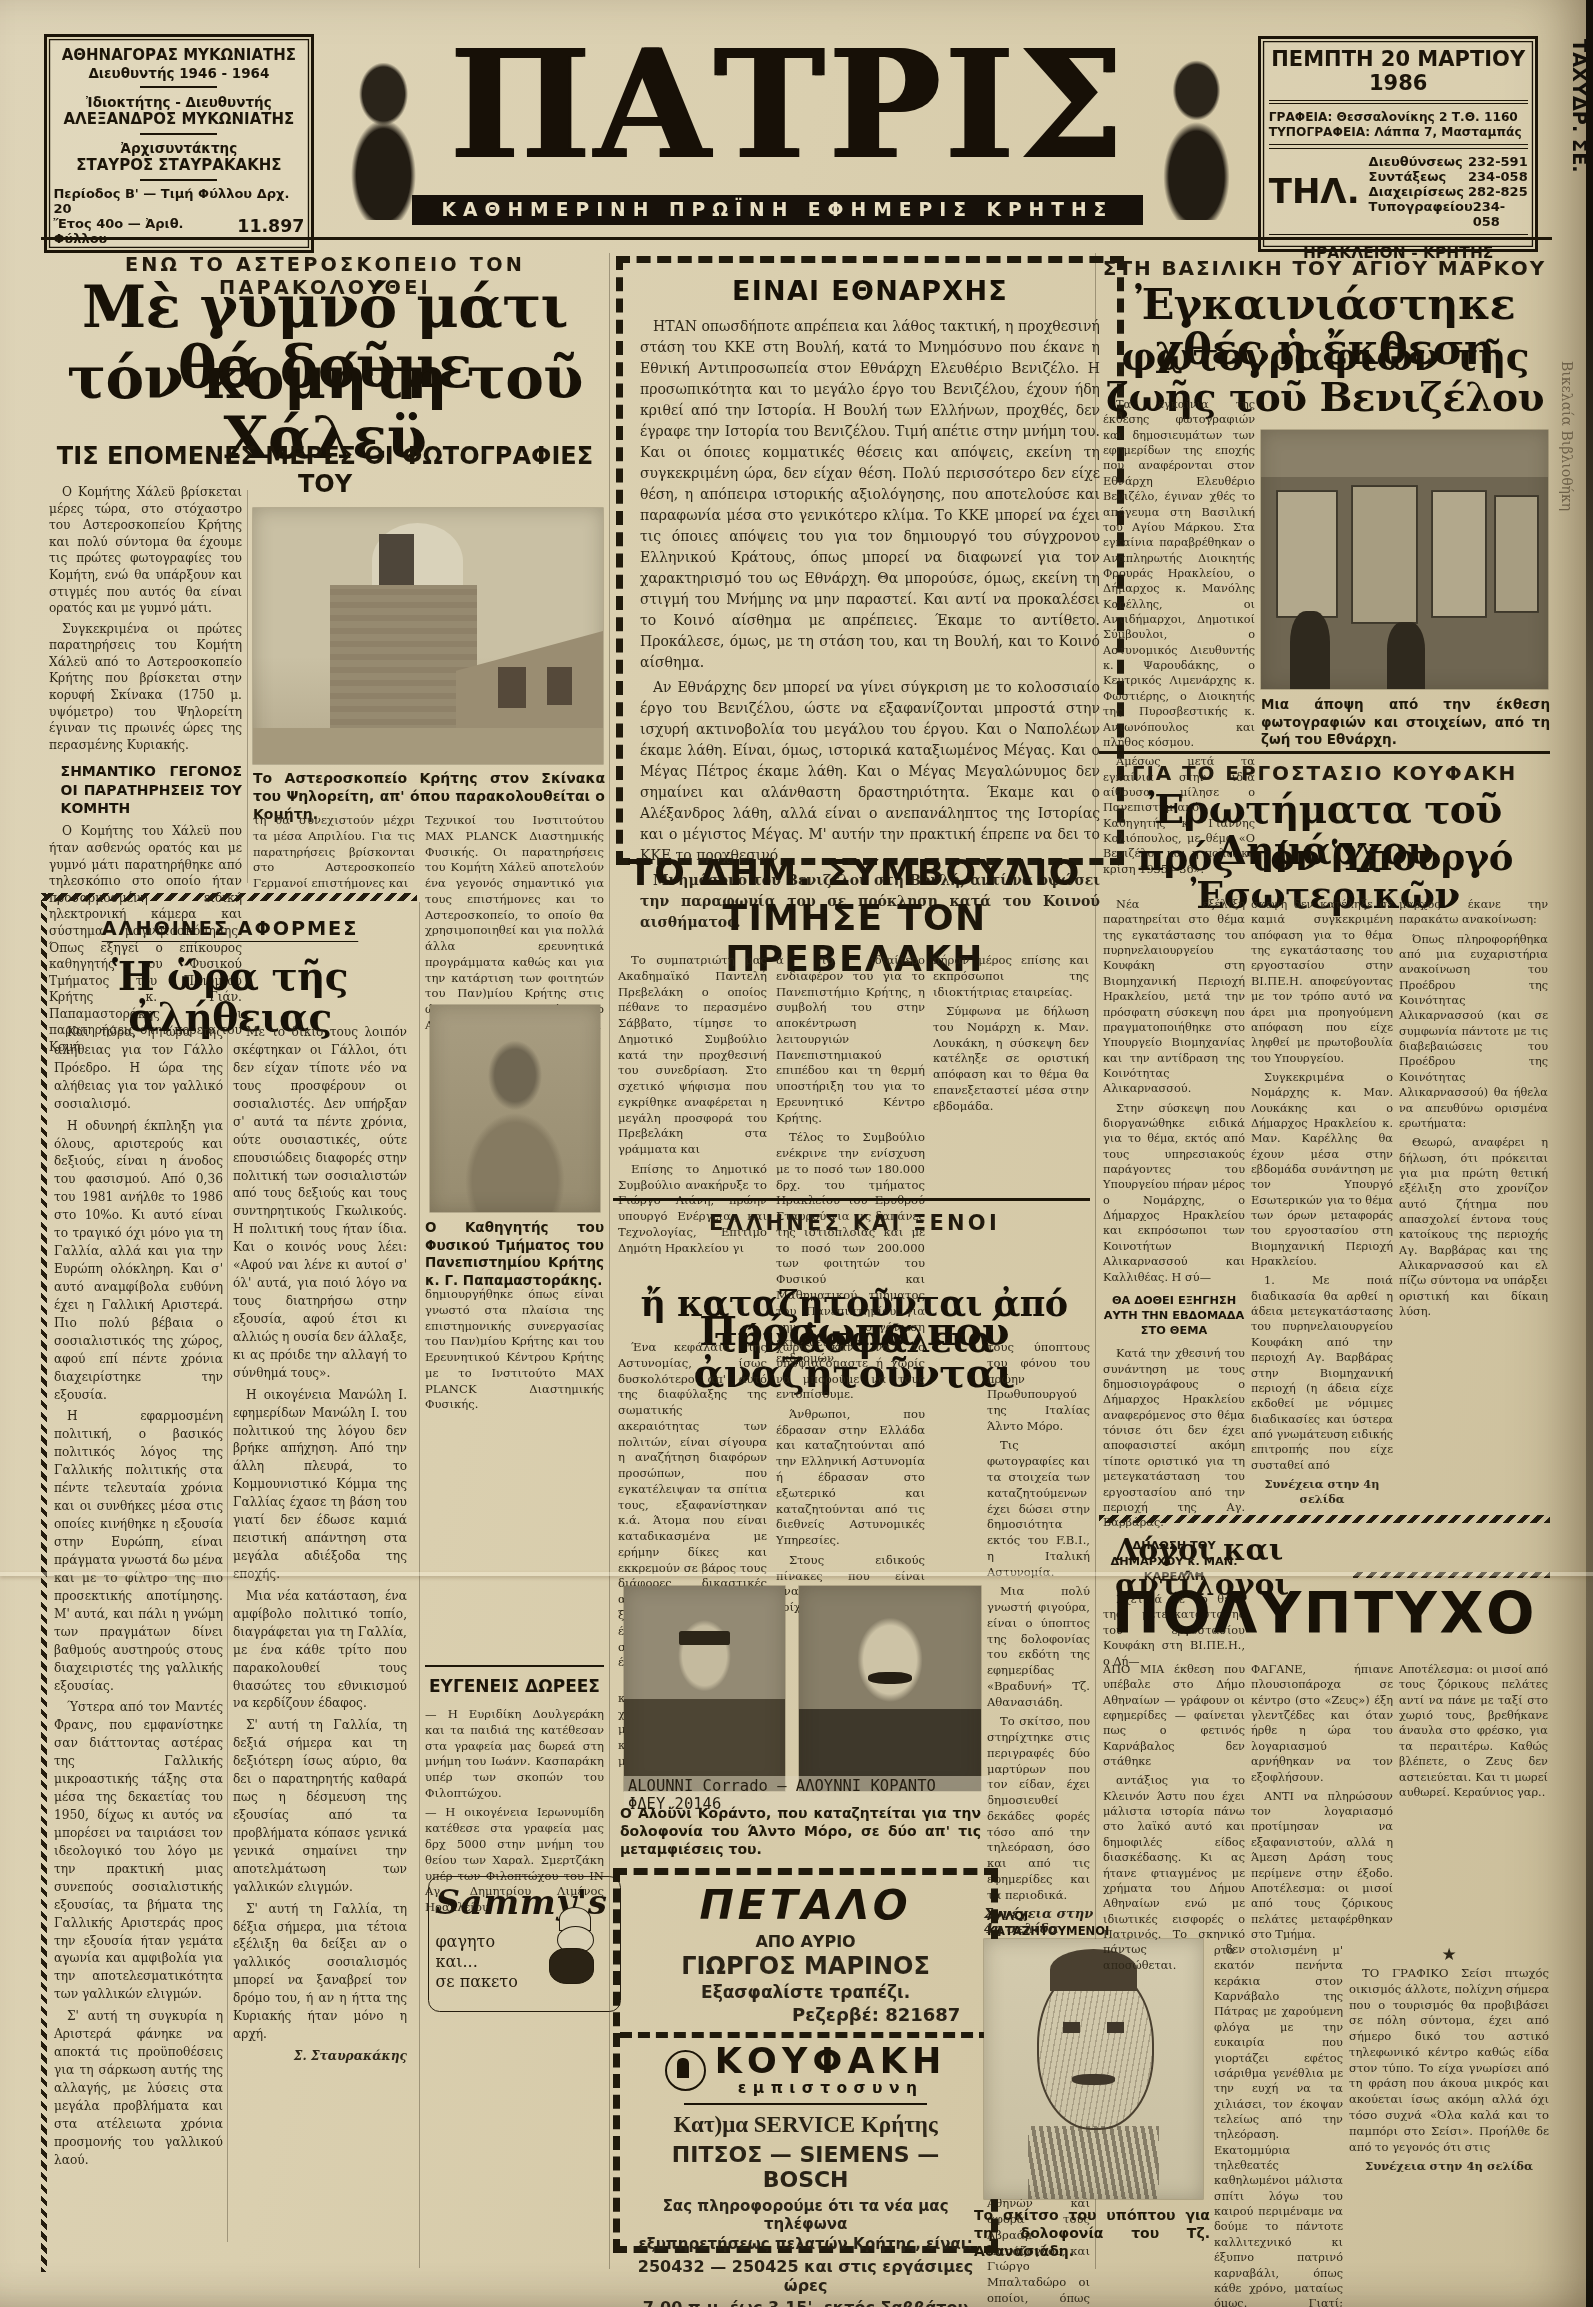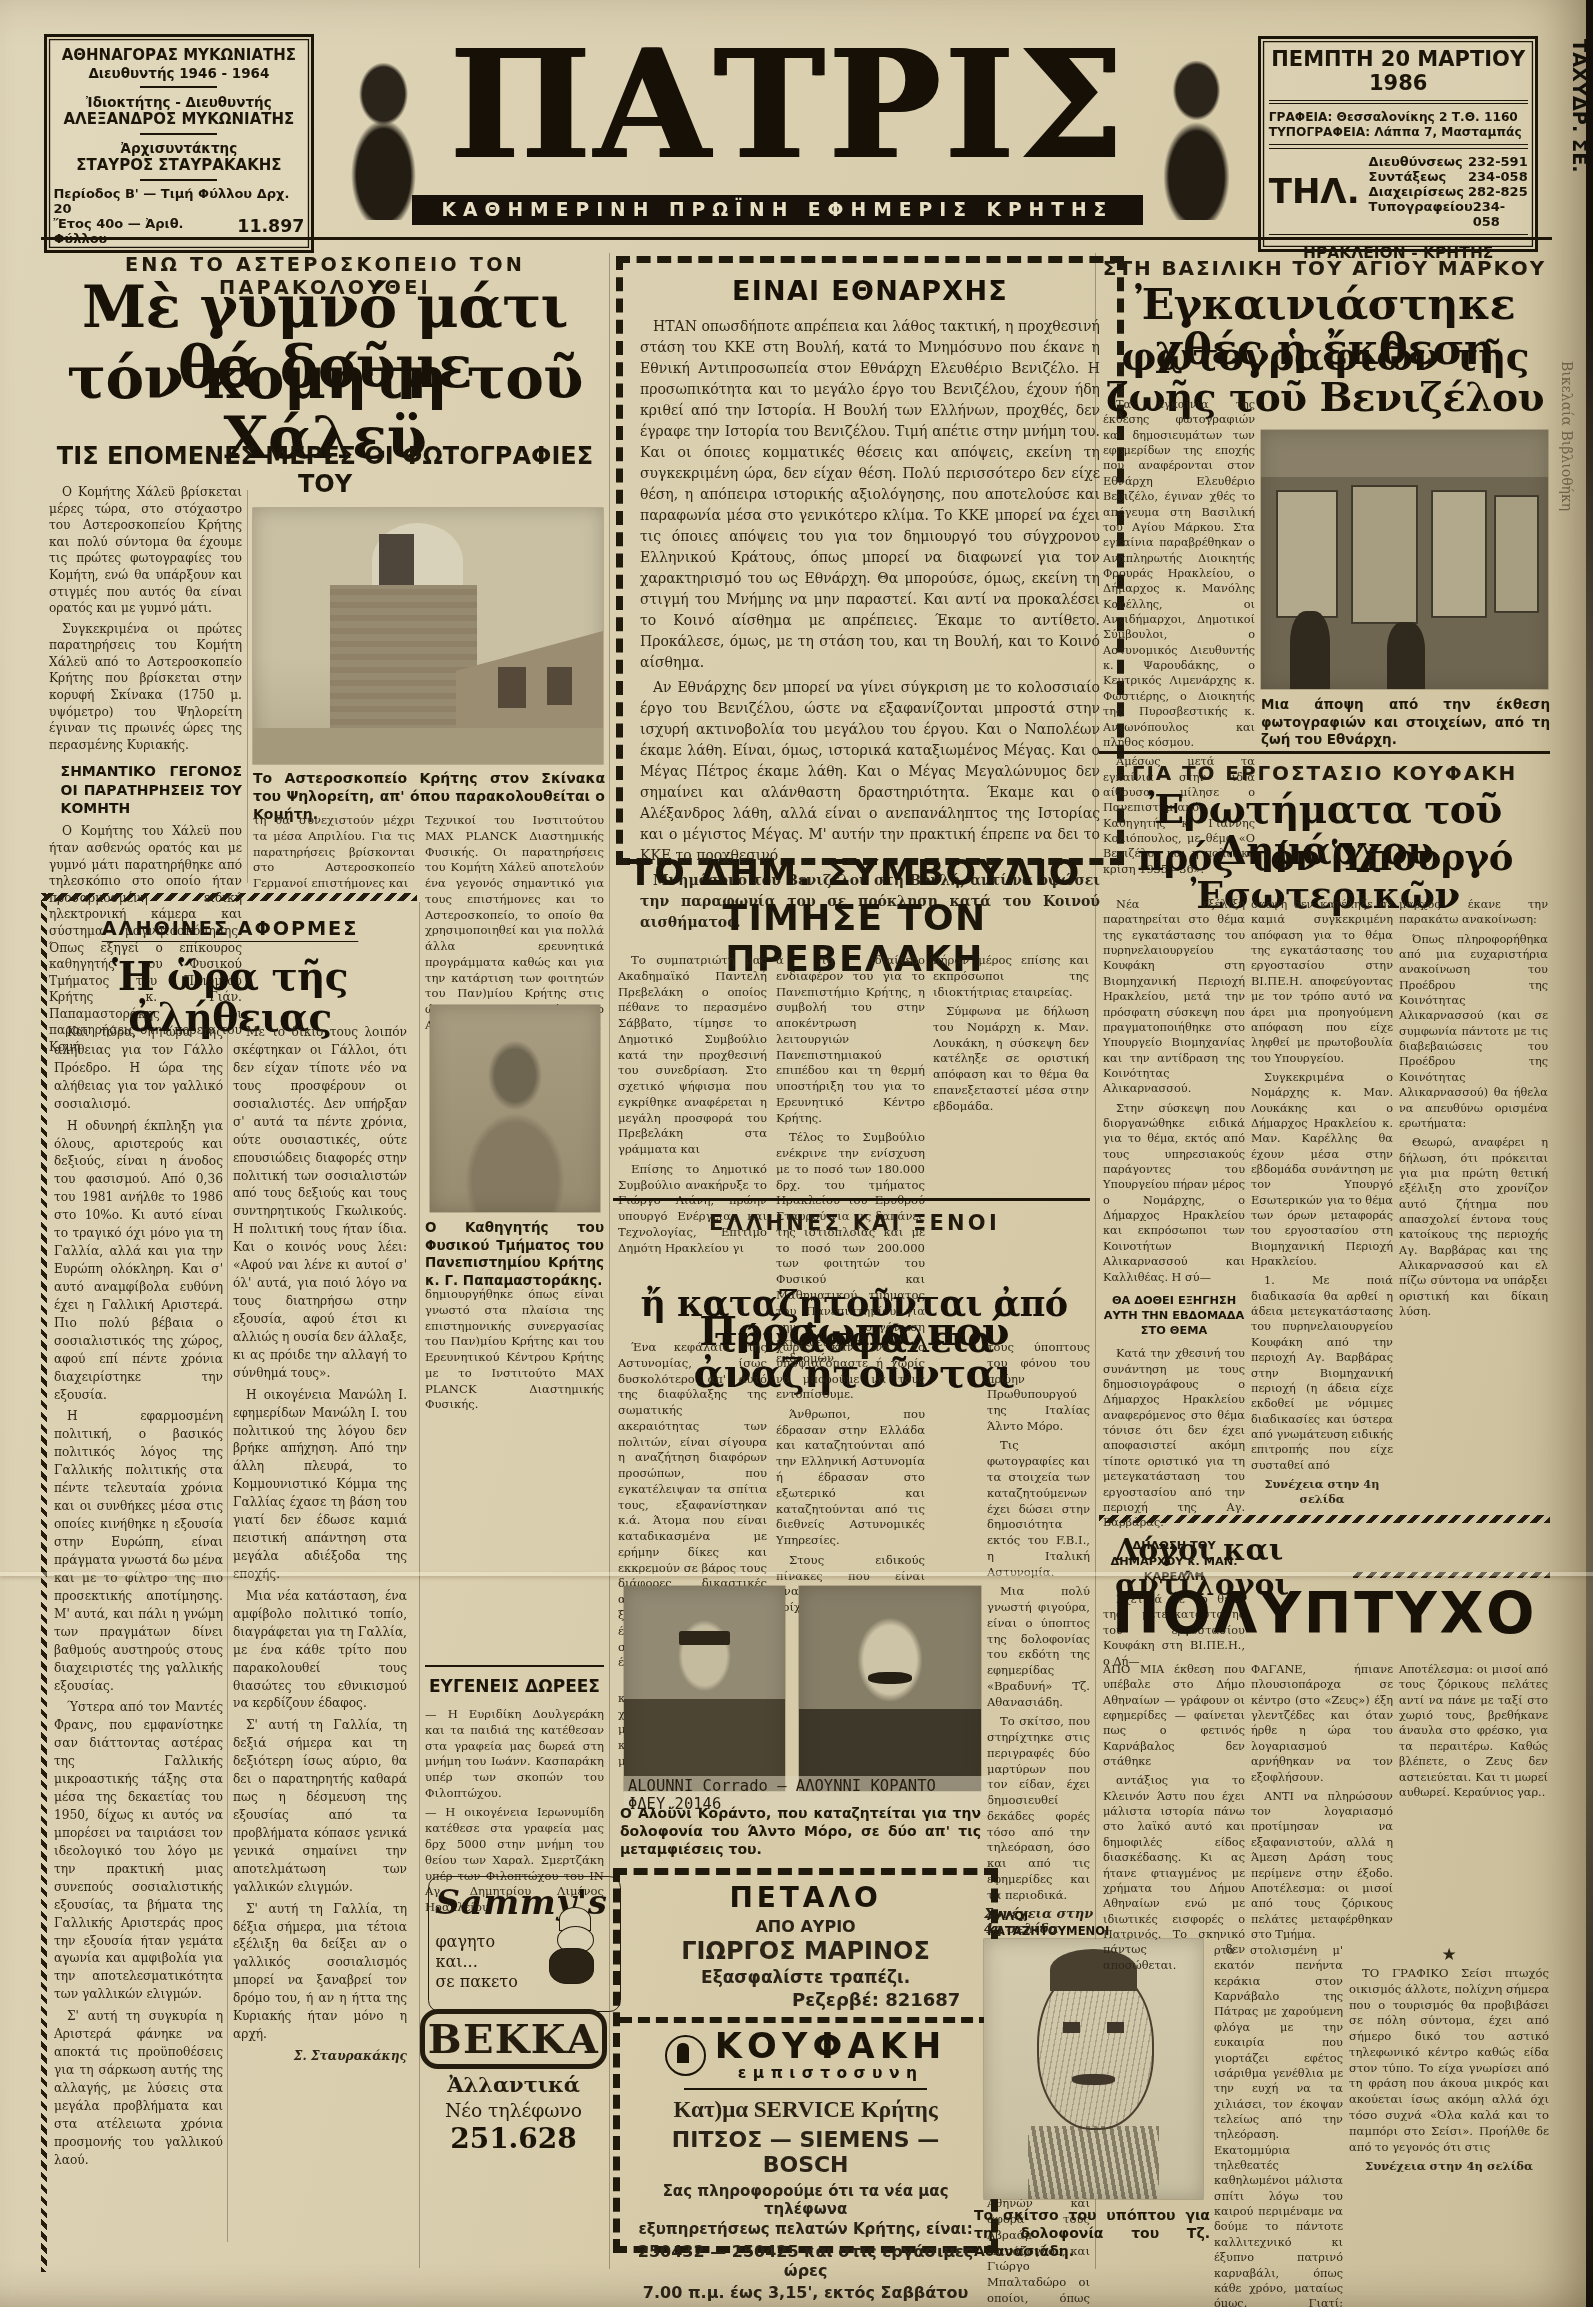--- a/index.html
+++ b/index.html
@@ -151,26 +151,20 @@
       <div>και...</div>
       <div>σε πακετο</div>
     </div>
     <div style="position:absolute;right:9px;top:30px;width:71px;height:77px;">
       <div style="position:absolute;left:19.3px;top:0;width:30px;height:22px;background:#d9d0b4;border:1.9px solid #241c0e;border-radius:50% 50% 0 0;"></div>
       <div style="position:absolute;left:17px;top:19.3px;width:35px;height:26px;border:1.9px solid #241c0e;border-radius:50%;background:#d9d0b4;"></div>
       <div style="position:absolute;left:9px;top:41px;width:43px;height:34px;border:1.9px solid #241c0e;border-radius:40%;background:#2b2315;"></div>
     </div>
   </div>
 
-  <div class="abs" style="left:420px;top:2009px;width:187px;height:161px;">
-    <div class="ctr b" style="border:5.8px solid #241c0e;border-radius:18px;font-size:40px;letter-spacing:1.3px;color:#241c0e;padding:1.3px 0;">ΒΕΚΚΑ</div>
-    <div class="ctr b" style="font-size:21px;margin-top:3.9px;color:#241c0e;">Ἀλλαντικά</div>
-    <div class="ctr" style="font-size:18.7px;margin-top:2.6px;color:#241c0e;">Νέο τηλέφωνο</div>
-    <div class="ctr b" style="font-size:28px;margin-top:1.3px;color:#1b1408;">251.628</div>
-  </div>
 
   <div class="abs zz" style="left:41px;top:893px;width:376px;height:8.4px;"></div>
   <div class="abs zzv" style="left:41px;top:893px;width:6.4px;height:1379px;"></div>
   <div class="abs ctr sh" style="left:52px;top:917px;width:356px;font-size:19.3px;letter-spacing:1.9px;text-decoration:underline;text-underline-offset:6.4px;">ΑΛΗΘΙΝΕΣ ΑΦΟΡΜΕΣ</div>
   <div class="abs ctr hl" style="left:52px;top:956px;width:356px;font-size:39px;">Ἡ ὥρα τῆς ἀλήθειας</div>
   <div class="abs col" style="left:54px;top:1024px;width:169px;height:1231px;font-size:12.2px;line-height:1.47;">
     <p>Και τώρα, η ώρα της αλήθειας για τον Γάλλο Πρόεδρο. Η ώρα της αλήθειας για τον γαλλικό σοσιαλισμό.</p>
     <p>Η οδυνηρή έκπληξη για όλους, αριστερούς και δεξιούς, είναι η άνοδος του φασισμού. Από 0,36 του 1981 ανήλθε το 1986 στο 10%ο. Κι αυτό είναι το τραγικό όχι μόνο για τη Γαλλία, αλλά και για την Ευρώπη ολόκληρη. Και σ' αυτό αναμφίβολα ευθύνη έχει η Γαλλική Αριστερά. Πιο πολύ βέβαια ο σοσιαλιστικός της χώρος, αφού επί πέντε χρόνια διαχειρίστηκε την εξουσία.</p>
     <p>Η εφαρμοσμένη πολιτική, ο βασικός πολιτικός λόγος της Γαλλικής πολιτικής στα πέντε τελευταία χρόνια και οι συνθήκες μέσα στις οποίες κινήθηκε η εξουσία στην Ευρώπη, είναι πράγματα γνωστά δω μένα και με το φίλτρο της πιο προσεκτικής αποτίμησης. Μ' αυτά, και πάλι η γνώμη των πραγμάτων δίνει βαθμούς αυστηρούς στους διαχειριστές της γαλλικής εξουσίας.</p>
     <p>Ύστερα από τον Μαντές Φρανς, που εμφανίστηκε σαν διάττοντας αστέρας της Γαλλικής μικροαστικής τάξης στα μέσα της δεκαετίας του 1950, δίχως κι αυτός να μπορέσει να ταιριάσει τον ιδεολογικό του λόγο με την πρακτική μιας συνεπούς σοσιαλιστικής εξουσίας, τα βήματα της Γαλλικής Αριστεράς προς την εξουσία ήταν γεμάτα αγωνία και αμφιβολία για την αποτελεσματικότητα των γαλλικών ελιγμών.</p>
@@ -239,21 +233,21 @@
     <div style="position:absolute;left:34%;top:22%;width:32%;height:7%;background:#2c2518;border-radius:2.6px;"></div>
   </div>
   <div class="ph" style="left:799px;top:1586px;width:182px;height:205px;background:radial-gradient(ellipse 48px 62px at 50% 36%,#cdc3a6 0 55%,transparent 68%),linear-gradient(180deg,#877e68 0 60%,#3e382b 60% 100%);">
     <div style="position:absolute;left:38%;top:42%;width:24%;height:6%;background:#241d12;border-radius:40%;"></div>
   </div>
   <div class="abs mono" style="left:624px;top:1776px;width:357px;font-size:15.5px;color:#241d10;background:rgba(222,214,188,.55);padding:1.3px 3.9px;">ALOUNNI Corrado — ΑΛΟΥΝΝΙ ΚΟΡΑΝΤΟ ΦΔΕΥ.20146</div>
   <div class="abs cap" style="left:620px;top:1804px;width:361px;font-size:14px;">Ο Αλούνι Κοράντο, που καταζητείται για την δολοφονία του Άλντο Μόρο, σε δύο απ' τις μεταμφιέσεις του.</div>
   <div class="abs b" style="left:984px;top:1906px;width:110px;font-size:13px;font-style:italic;">Συνέχεια στην 4η σελίδα</div>
 
   <div class="abs dash" style="left:613px;top:1868px;width:348px;height:358px;padding:6.4px 11.6px;text-align:center;">
-    <div class="sans b" style="font-size:28px;letter-spacing:3.9px;color:#1b1408;">ΠΕΤΑΛΟ</div>
+    <div class="sans b" style="font-size:41px;letter-spacing:3.9px;color:#1b1408;font-style:italic;">ΠΕΤΑΛΟ</div>
     <div class="sans b" style="font-size:16px;margin-top:2.6px;">ΑΠΟ ΑΥΡΙΟ</div>
     <div class="sans b" style="font-size:24px;margin-top:1.3px;">ΓΙΩΡΓΟΣ ΜΑΡΙΝΟΣ</div>
     <div class="sans b" style="font-size:17px;margin-top:1.3px;">Εξασφαλίστε τραπέζι.</div>
     <div class="sans b" style="font-size:18px;margin-top:2.6px;text-align:right;padding-right:19.3px;">Ρεζερβέ: 821687</div>
     <div style="height:0;border-top:6.4px dashed #201a0c;margin:6.4px -11.6px;"></div>
     <div style="display:flex;align-items:center;justify-content:center;gap:9px;margin-top:2.6px;">
       <div style="width:37px;height:37px;border:2.6px solid #1b1408;border-radius:50%;position:relative;">
         <div style="position:absolute;left:10.3px;top:6.4px;width:11.6px;height:19.3px;background:#1b1408;border-radius:5.2px 5.2px 0 0;"></div>
       </div>
       <div>

